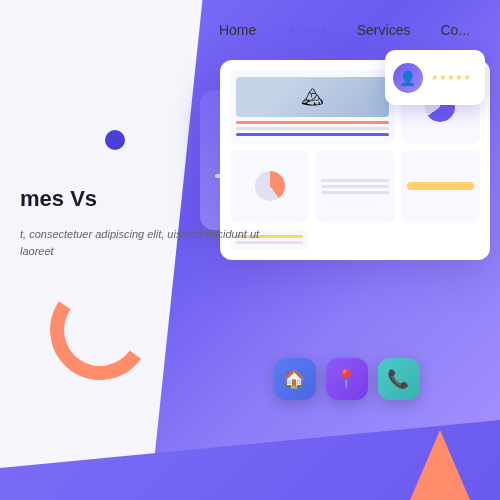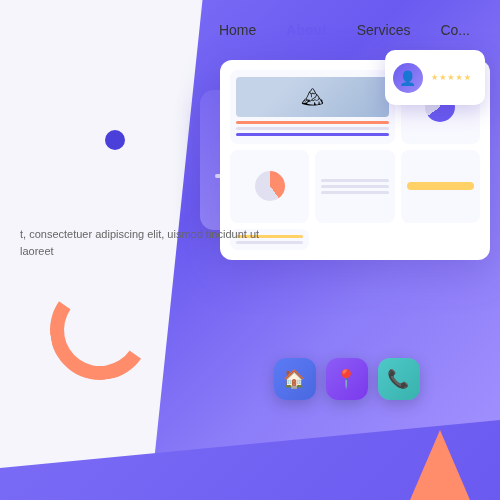--- a/index.html
+++ b/index.html
@@ -104,20 +104,21 @@
       font-weight: 800;
       color: #1a1a2e;
       line-height: 1.3;
       margin-bottom: 12px;
     }
 
     .hero-subtitle {
       font-size: 11px;
       color: #666;
       line-height: 1.6;
+      font-style: italic;
     }
 
     
 
     
     .phone-mockup {
       position: absolute;
       top: 90px;
       left: 200px;
       width: 80px;
@@ -371,21 +372,21 @@
     </li>
   </ul>
 </nav>
 
 <div class="blue-dot"></div>
 
 <div class="orange-arc"></div>
 
 <div class="hero-text">
   <h1 class="hero-title">
-    <br>
+    <span>mes  Vs</span><br>
   </h1>
   <p class="hero-subtitle">t, consectetuer adipiscing elit,
 uismod tincidunt ut laoreet</p>
 </div>
 
 <div class="phone-mockup">
   <div class="phone-play-btn">
     <div class="phone-play-icon"></div>
   </div>
   <div class="phone-lines">

